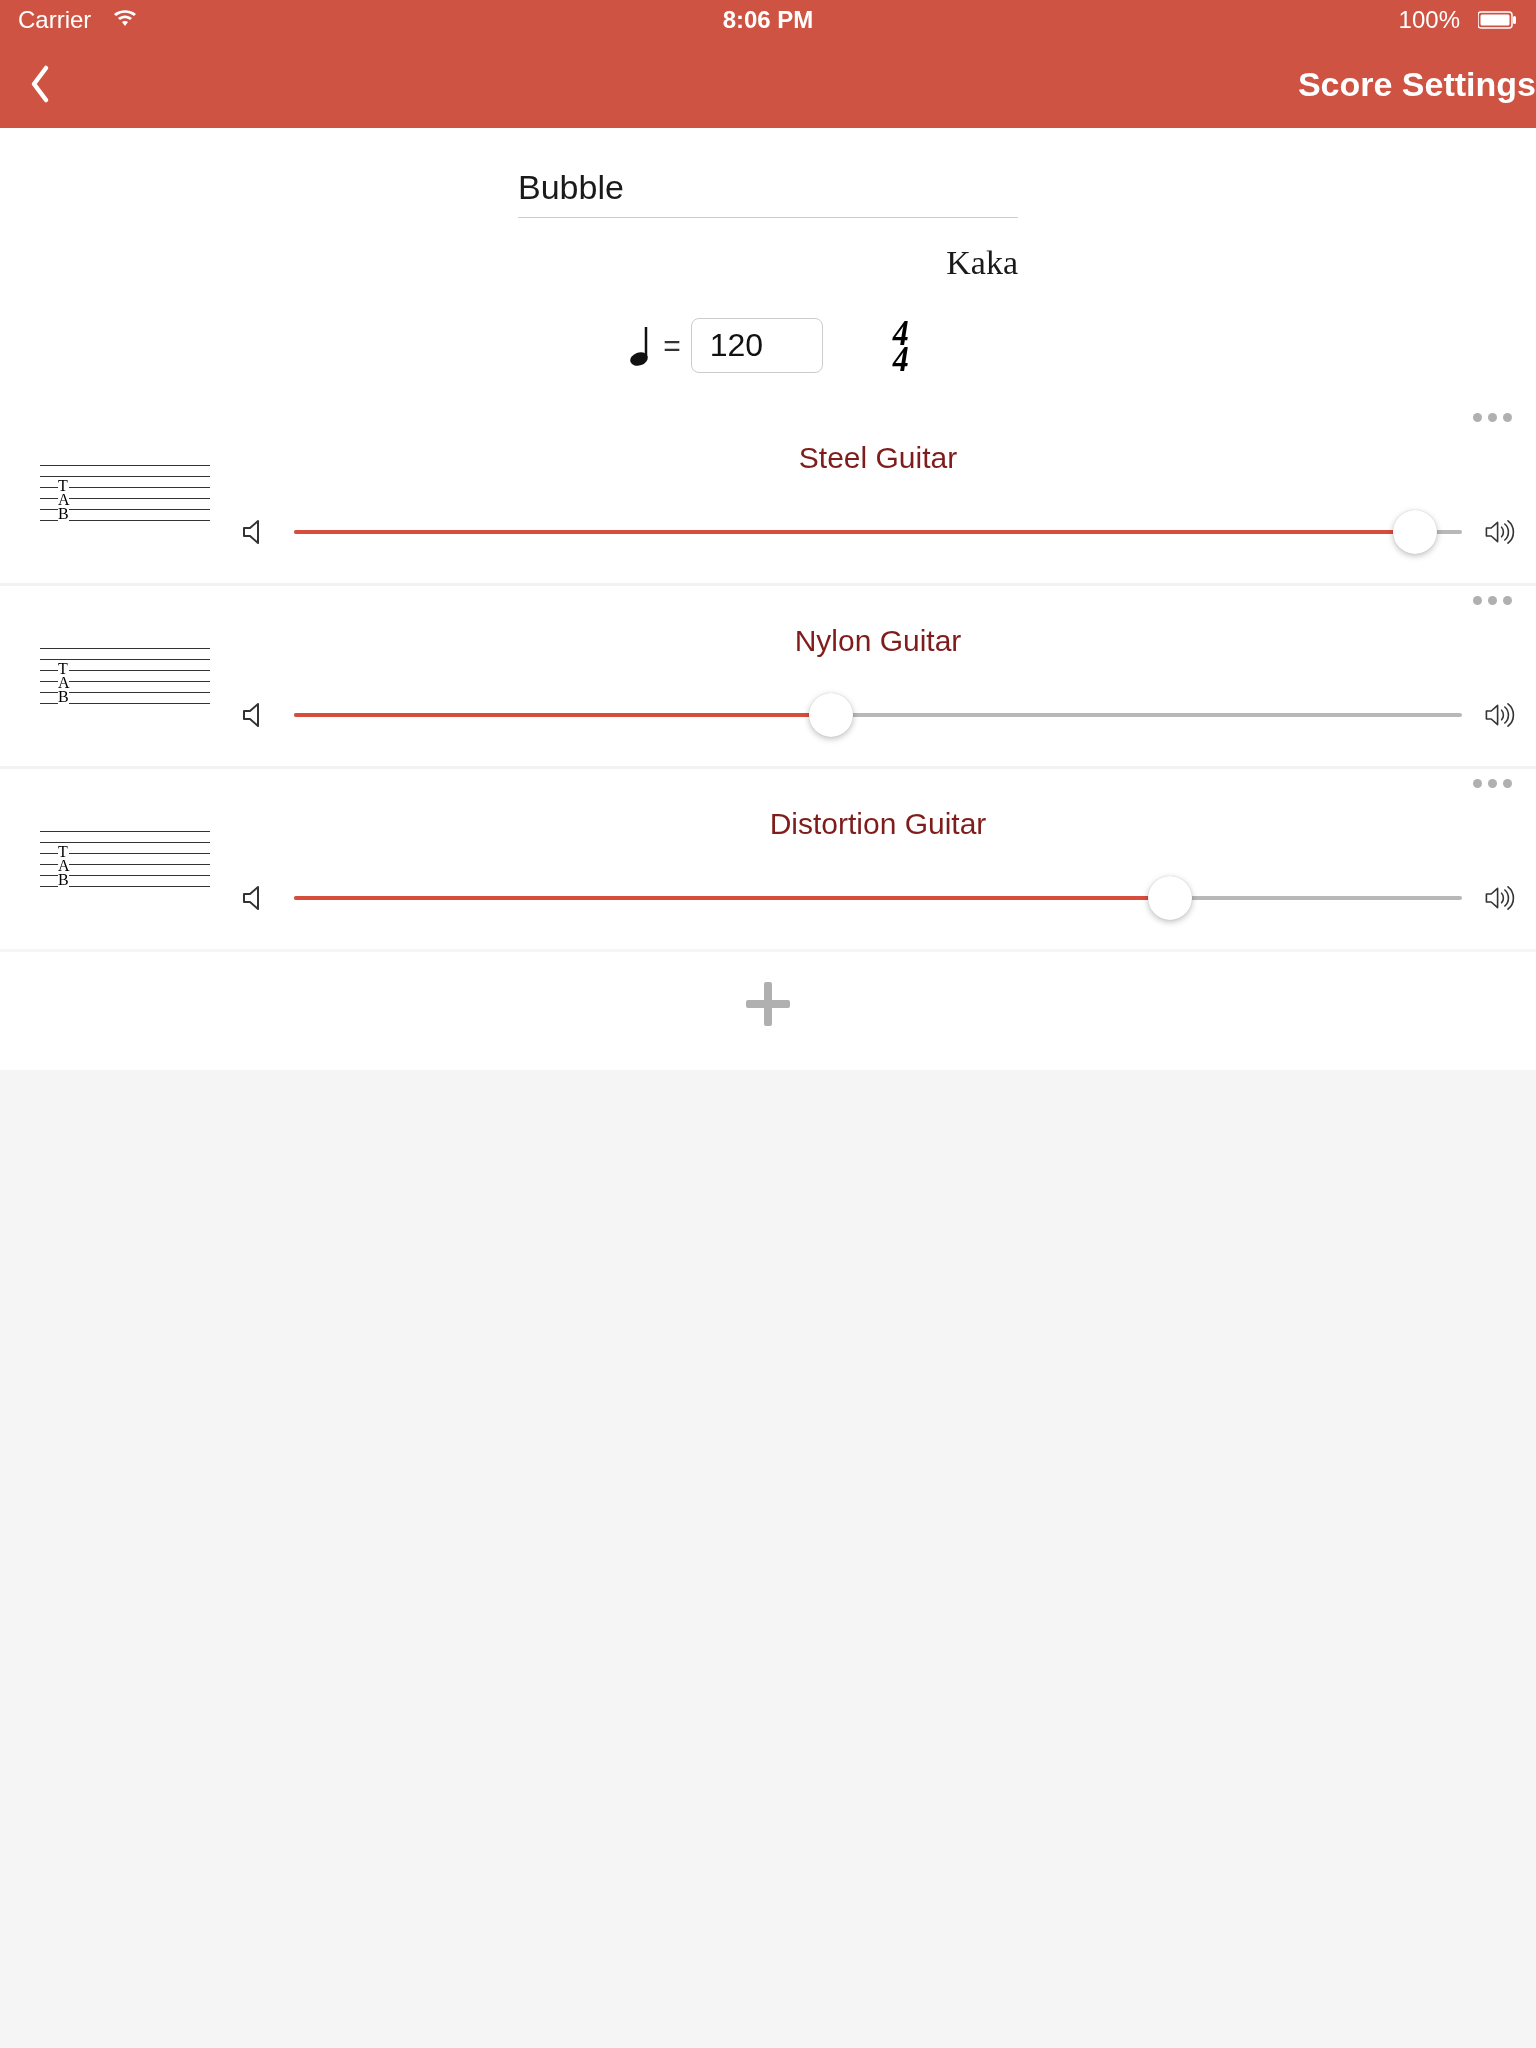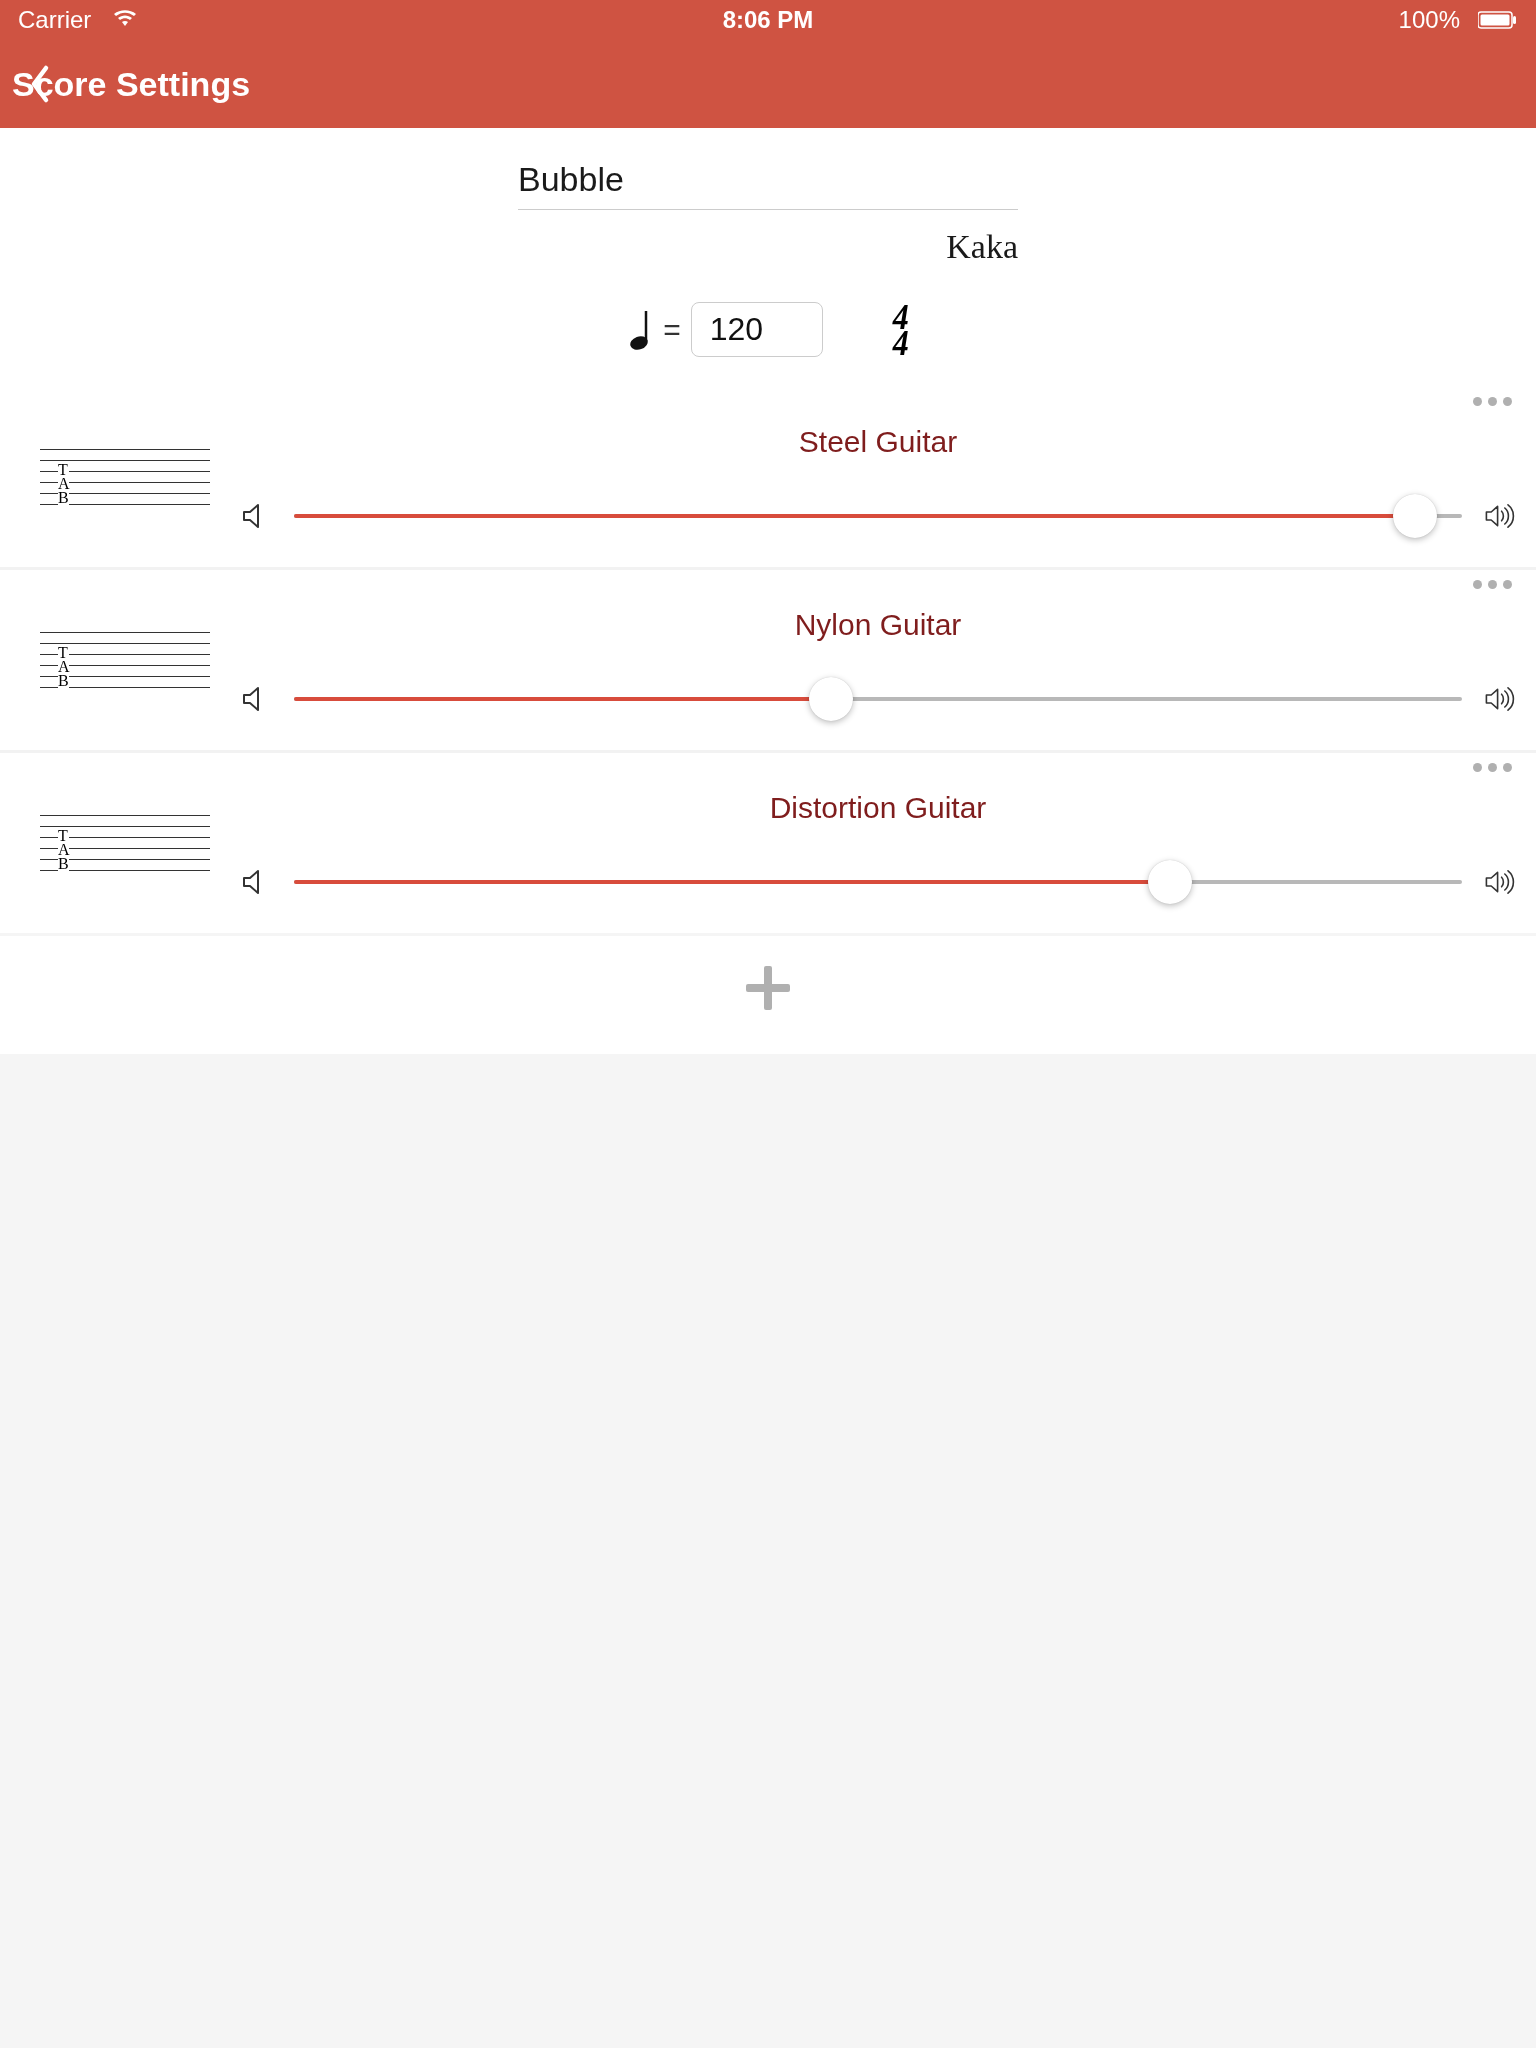--- a/index.html
+++ b/index.html
@@ -33,31 +33,31 @@
     position: relative;
   }
   .back-btn {
     width: 40px; height: 40px;
     display: flex; align-items: center; justify-content: center;
     color: #fff;
     cursor: pointer;
   }
   .nav-title {
     position: absolute; left: 12px; right: 0;
-    text-align: left;
+    text-align: right;
     color: #fff;
     font-size: 34px;
     font-weight: 600;
     pointer-events: none;
   }
   .content { background: #fff; }
   .header-block { padding: 20px 0 30px 0; }
   .title-input {
     width: 500px;
-    margin: 4px auto;
+    margin: 12px auto;
     border-bottom: 1px solid #ccc;
     padding: 8px 0 10px 0;
     font-size: 34px;
     color: #1a1a1a;
   }
   .author-row {
     width: 500px;
     margin: 0 auto;
     text-align: right;
     font-size: 34px;

